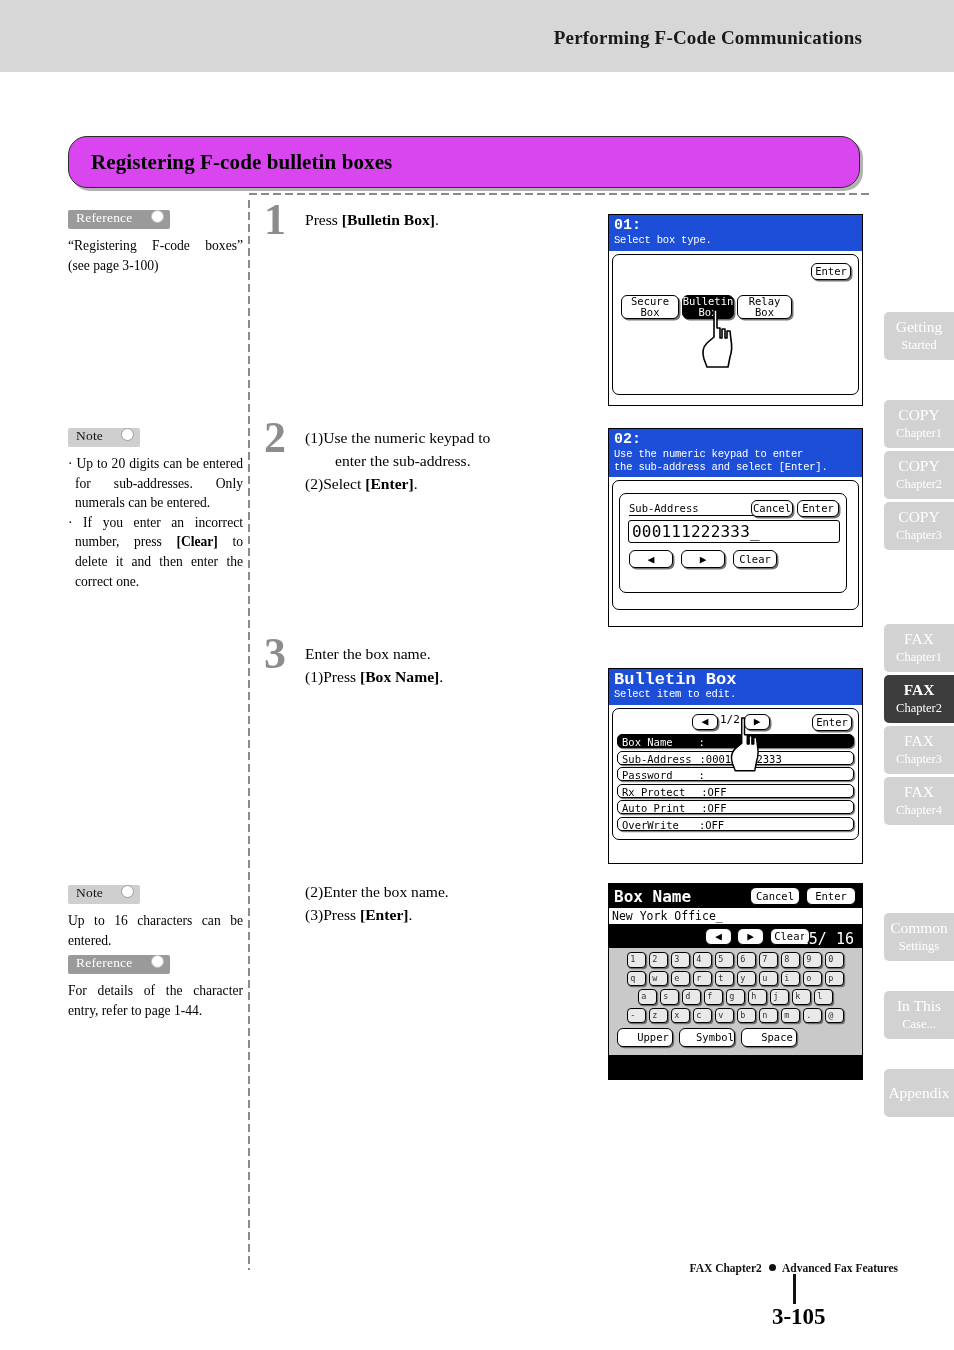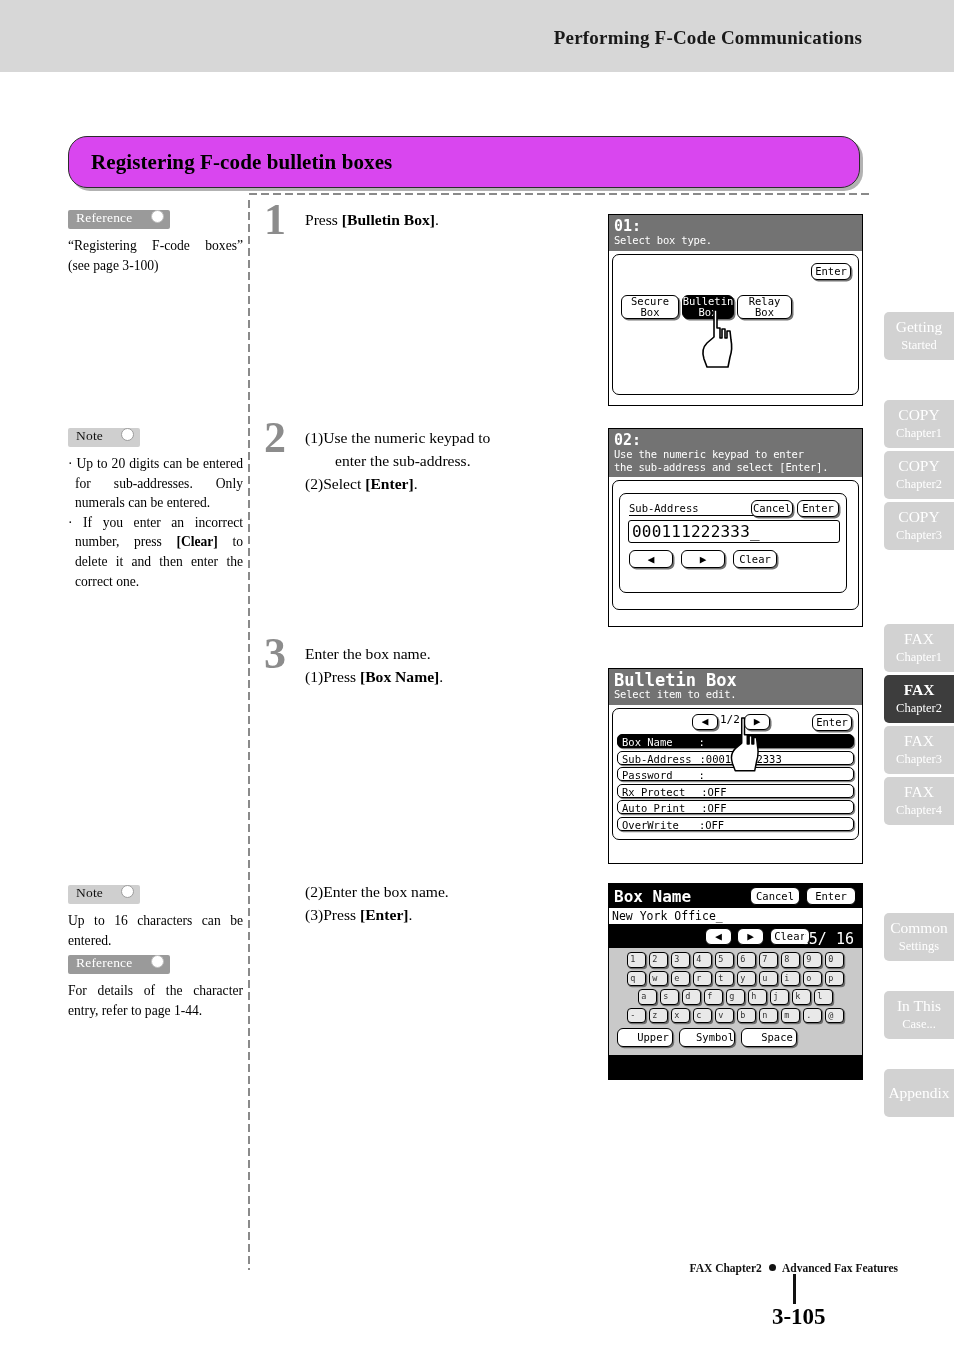--- a/index.html
+++ b/index.html
@@ -98,22 +98,23 @@
   .step-text b{ font-weight:bold; }
 
   
   .lcd{
     position:absolute; left:608px; width:255px;
     background:#ffffff;
     border:1.5px solid #000;
     font-family:"DejaVu Sans Mono", monospace;
   }
   .lcd-head{
-    background:#737373; color:#fff;
+    background:#1d4ed8; color:#fff;
     padding:3px 5px 4px 5px;
+    font-family:Liberation Mono, monospace;
   }
   .lcd-title{ font-size:15px; font-weight:bold; line-height:16px; letter-spacing:0px;}
   .lcd-title.big{ font-size:17px; }
   .lcd-sub{ font-size:10.5px; line-height:12.5px; letter-spacing:-.2px; }
   .lcd-body{
     position:relative;
     background:#fff;
     margin:3px; border:1.5px solid #000; border-radius:7px;
   }
   .btn{

